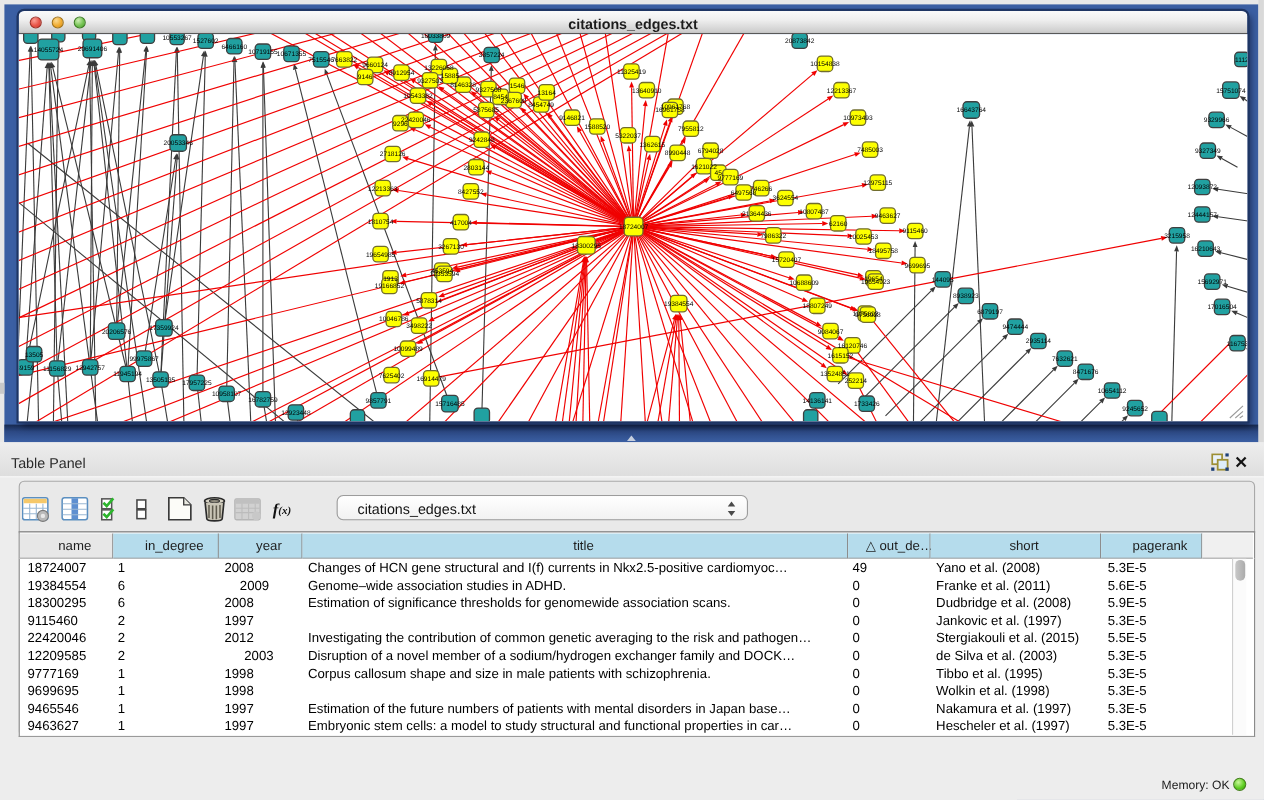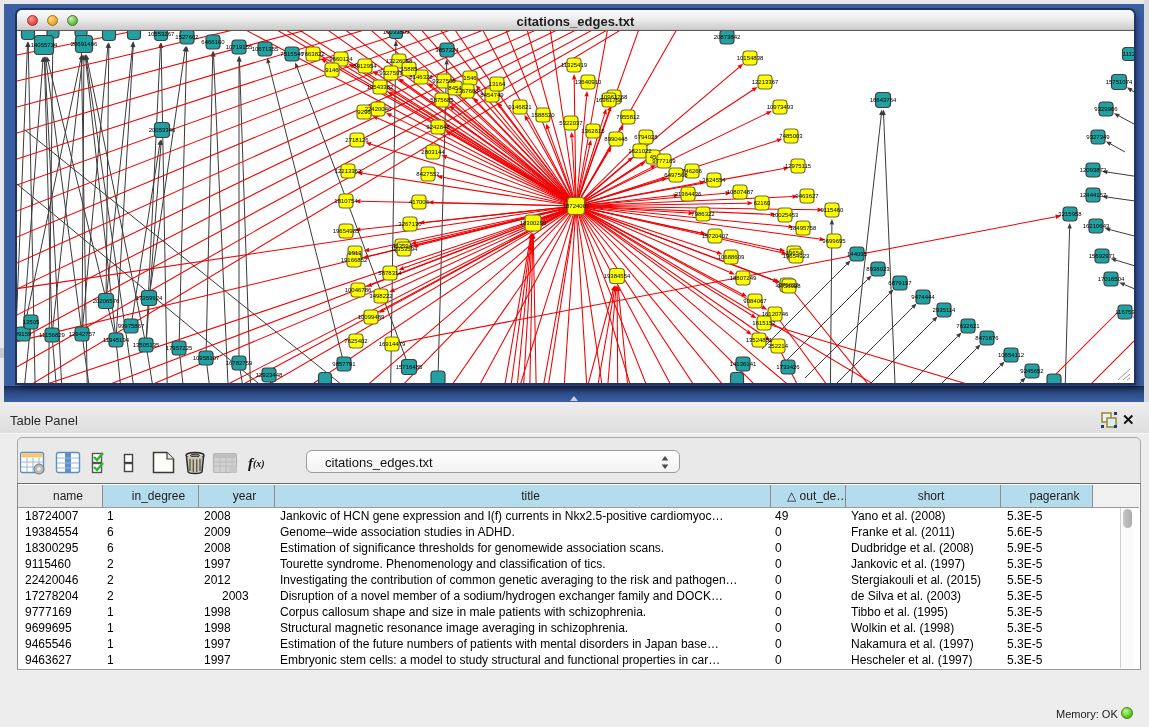--- a/index.html
+++ b/index.html
@@ -798,84 +798,82 @@
     <div class="hc" style="left:753px;width:75px">△&nbsp;out_de…</div>
     <div class="hc" style="left:828px;width:155px">short</div>
     <div class="hc" style="left:983px;width:92px">pagerank</div>
     <div class="hc" style="left:1075px;width:46px;background:#f0f0f0;border-right:none"></div>
   </div>
   <div class="abs" id="tbody">
 <div class="trow" style="top:0px">
 <span style="left:7px">18724007</span>
         <span style="left:89px">1</span>
         <span style="left:186px">2008</span>
-        <span style="left:262px">Jankovic of HCN gene expression and I(f) currents in Nkx2.5-positive cardiomyoc…</span>
+        <span style="left:262px">Changes of HCN gene structural and I(f) currents in Nkx2.5-positive cardiomyoc…</span>
         <span style="left:757px">49</span>
         <span style="left:833px">Yano et al. (2008)</span>
         <span style="left:989px">5.3E-5</span>
       </div>
 <div class="trow" style="top:16px">
 <span style="left:7px">19384554</span>
         <span style="left:89px">6</span>
-        <span style="left:186px">2009</span>
+        <span style="left:200px">2009</span>
         <span style="left:262px">Genome–wide association studies in ADHD.</span>
         <span style="left:757px">0</span>
         <span style="left:833px">Franke et al. (2011)</span>
         <span style="left:989px">5.6E-5</span>
       </div>
 <div class="trow" style="top:32px">
 <span style="left:7px">18300295</span>
         <span style="left:89px">6</span>
         <span style="left:186px">2008</span>
         <span style="left:262px">Estimation of significance thresholds for genomewide association scans.</span>
         <span style="left:757px">0</span>
         <span style="left:833px">Dudbridge et al. (2008)</span>
         <span style="left:989px">5.9E-5</span>
       </div>
 <div class="trow" style="top:48px">
 <span style="left:7px">9115460</span>
         <span style="left:89px">2</span>
         <span style="left:186px">1997</span>
-        <span style="left:262px">Tourette syndrome. Phenomenology and classification of tics.</span>
         <span style="left:757px">0</span>
         <span style="left:833px">Jankovic et al. (1997)</span>
         <span style="left:989px">5.3E-5</span>
       </div>
 <div class="trow" style="top:64px">
 <span style="left:7px">22420046</span>
         <span style="left:89px">2</span>
         <span style="left:186px">2012</span>
         <span style="left:262px">Investigating the contribution of common genetic averaging to the risk and pathogen…</span>
         <span style="left:757px">0</span>
         <span style="left:833px">Stergiakouli et al. (2015)</span>
         <span style="left:989px">5.5E-5</span>
       </div>
 <div class="trow" style="top:80px">
-<span style="left:7px">17278204</span>
+<span style="left:7px">12209585</span>
         <span style="left:89px">2</span>
         <span style="left:204px">2003</span>
         <span style="left:262px">Disruption of a novel member of a sodium/hydrogen exchanger family and DOCK…</span>
         <span style="left:757px">0</span>
         <span style="left:833px">de Silva et al. (2003)</span>
         <span style="left:989px">5.3E-5</span>
       </div>
 <div class="trow" style="top:96px">
 <span style="left:7px">9777169</span>
         <span style="left:89px">1</span>
         <span style="left:186px">1998</span>
         <span style="left:262px">Corpus callosum shape and size in male patients with schizophrenia.</span>
         <span style="left:757px">0</span>
         <span style="left:833px">Tibbo et al. (1995)</span>
         <span style="left:989px">5.3E-5</span>
       </div>
 <div class="trow" style="top:112px">
 <span style="left:7px">9699695</span>
         <span style="left:89px">1</span>
         <span style="left:186px">1998</span>
-        <span style="left:262px">Structural magnetic resonance image averaging in schizophrenia.</span>
         <span style="left:757px">0</span>
         <span style="left:833px">Wolkin et al. (1998)</span>
         <span style="left:989px">5.3E-5</span>
       </div>
 <div class="trow" style="top:128px">
 <span style="left:7px">9465546</span>
         <span style="left:89px">1</span>
         <span style="left:186px">1997</span>
         <span style="left:262px">Estimation of the future numbers of patients with mental disorders in Japan base…</span>
         <span style="left:757px">0</span>

